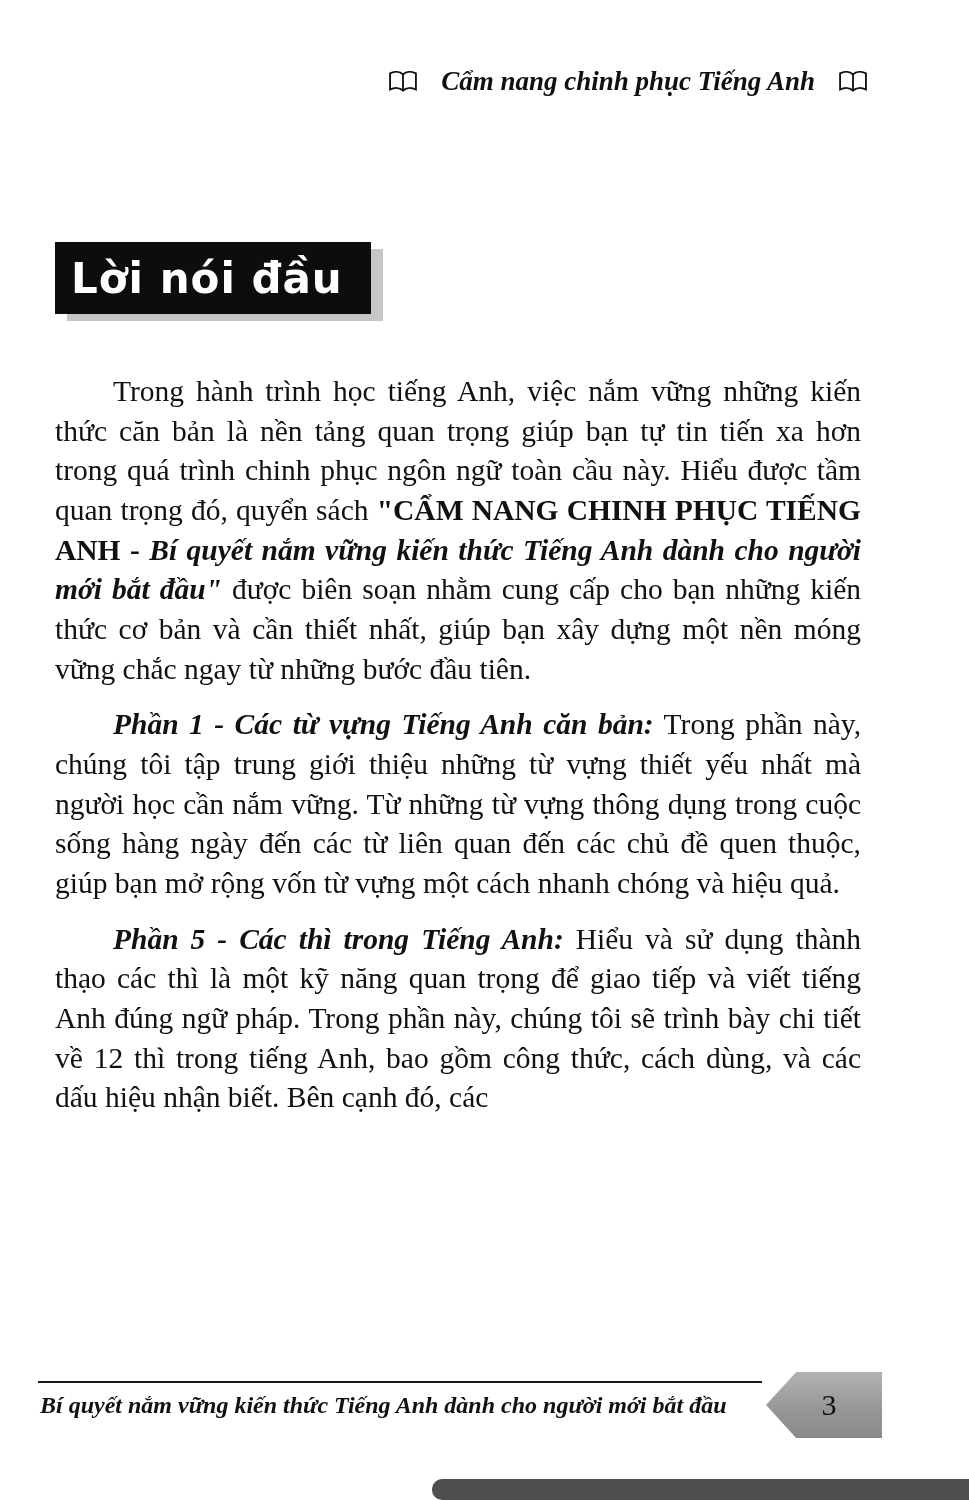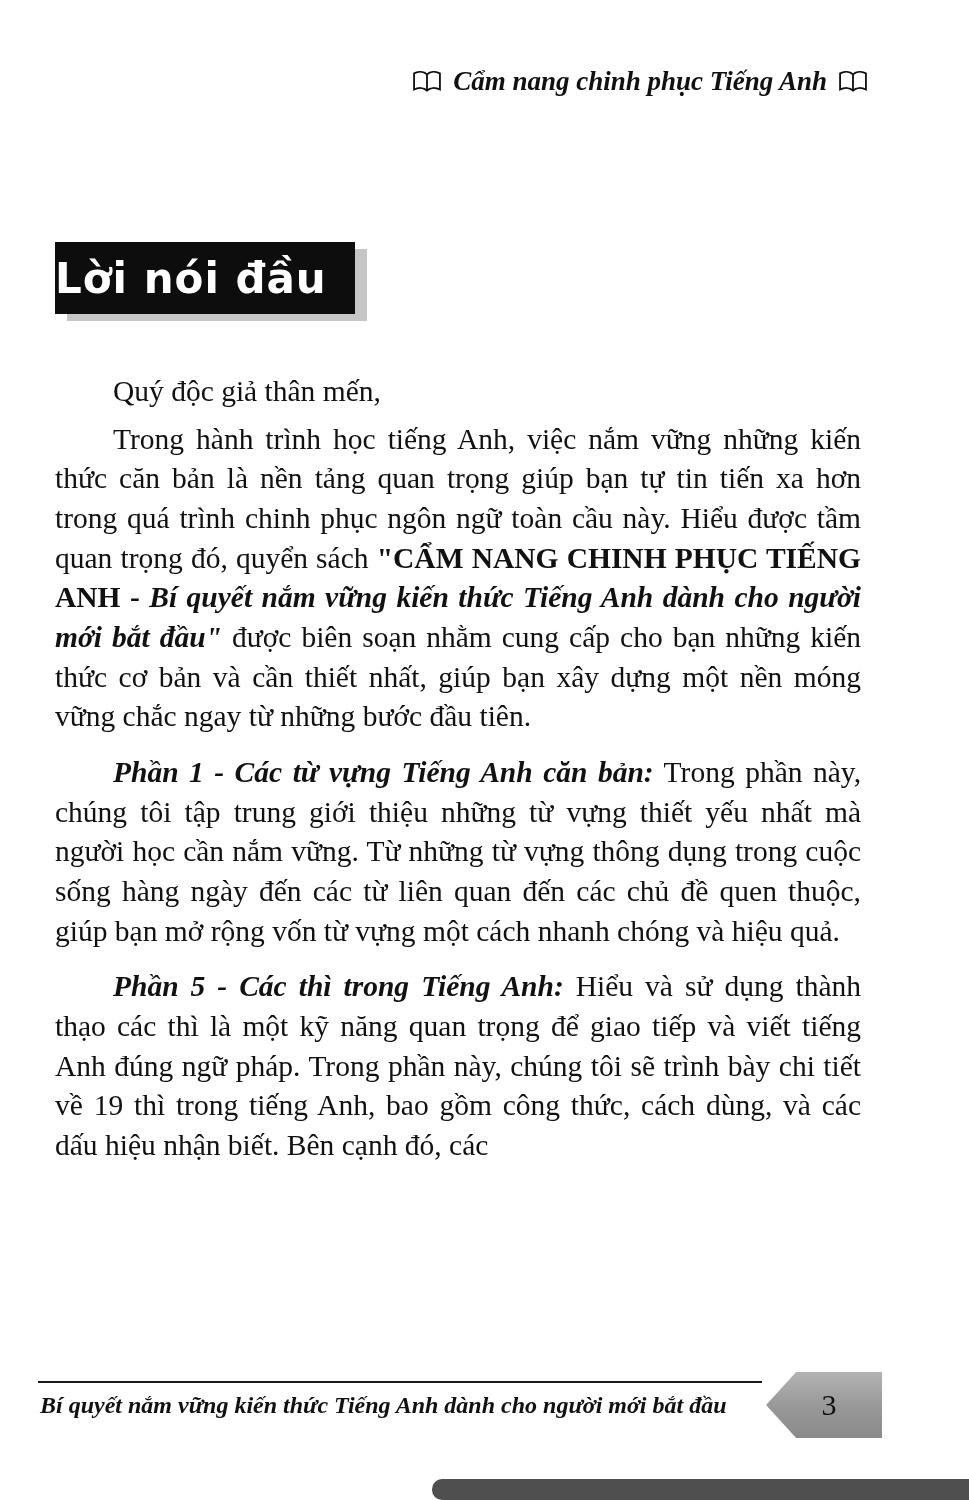--- a/index.html
+++ b/index.html
@@ -17,40 +17,40 @@
     overflow: hidden;
   }
 
   
   .running-header {
     position: absolute;
     top: 66px;
     right: 102px;
     display: flex;
     align-items: center;
-    gap: 12px;
+    gap: 24px;
     font-size: 27px;
     font-weight: bold;
     font-style: italic;
     white-space: nowrap;
   }
   .book-icon svg { display: block; }
 
   
   .title-box {
     position: absolute;
     left: 55px;
     top: 242px;
     width: 300px;
     height: 72px;
     background: #0d0d0d;
     color: #ffffff;
     display: flex;
     align-items: center;
-    padding-left: 0;
+    padding-left: 16px;
     font-family: "DejaVu Sans", sans-serif;
     font-weight: 800;
     font-size: 42px;
     letter-spacing: 1px;
     box-shadow: 12px 7px 0 #c6c6c6;
   }
 
   
   .body-text {
     position: absolute;
@@ -140,24 +140,23 @@
         <line x1="13" y1="3" x2="13" y2="18" stroke="#111" stroke-width="1.7"></line>
       </svg>
     </span>
   </div>
 
   <div class="title-box">
     <span>Lời nói đầu</span>
   </div>
 
   <div class="body-text">
-      <p class="para"><span class="seg-normal">Quý độc giả thân mến,</span></p>
       <p class="para"><span class="seg-normal">Trong hành trình học tiếng Anh, việc nắm vững những kiến thức căn bản là nền tảng quan trọng giúp bạn tự tin tiến xa hơn trong quá trình chinh phục ngôn ngữ toàn cầu này. Hiểu được tầm quan trọng đó, quyển sách </span><span class="seg-bold">"CẨM NANG CHINH PHỤC TIẾNG ANH - </span><span class="seg-bold-italic">Bí quyết nắm vững kiến thức Tiếng Anh dành cho người mới bắt đầu"</span><span class="seg-normal"> được biên soạn nhằm cung cấp cho bạn những kiến thức cơ bản và cần thiết nhất, giúp bạn xây dựng một nền móng vững chắc ngay từ những bước đầu tiên.</span></p>
       <p class="para para-section"><span class="seg-bold-italic">Phần 1 - Các từ vựng Tiếng Anh căn bản:</span><span class="seg-normal"> Trong phần này, chúng tôi tập trung giới thiệu những từ vựng thiết yếu nhất mà người học cần nắm vững. Từ những từ vựng thông dụng trong cuộc sống hàng ngày đến các từ liên quan đến các chủ đề quen thuộc, giúp bạn mở rộng vốn từ vựng một cách nhanh chóng và hiệu quả.</span></p>
-      <p class="para para-section"><span class="seg-bold-italic">Phần 5 - Các thì trong Tiếng Anh:</span><span class="seg-normal"> Hiểu và sử dụng thành thạo các thì là một kỹ năng quan trọng để giao tiếp và viết tiếng Anh đúng ngữ pháp. Trong phần này, chúng tôi sẽ trình bày chi tiết về 19 thì trong tiếng Anh, bao gồm công thức, cách dùng, và các dấu hiệu nhận biết. Bên cạnh đó, các</span></p>
+      <p class="para para-section"><span class="seg-bold-italic">Phần 5 - Các thì trong Tiếng Anh:</span><span class="seg-normal"> Hiểu và sử dụng thành thạo các thì là một kỹ năng quan trọng để giao tiếp và viết tiếng Anh đúng ngữ pháp. Trong phần này, chúng tôi sẽ trình bày chi tiết về 12 thì trong tiếng Anh, bao gồm công thức, cách dùng, và các dấu hiệu nhận biết. Bên cạnh đó, các</span></p>
     </div>
 
   <div class="footer-rule"></div>
   <div class="footer-text">Bí quyết nắm vững kiến thức Tiếng Anh dành cho người mới bắt đầu</div>
 
   <div class="page-tab">
     <span class="page-number">3</span>
   </div>
 
   <div class="bottom-bar"></div>

